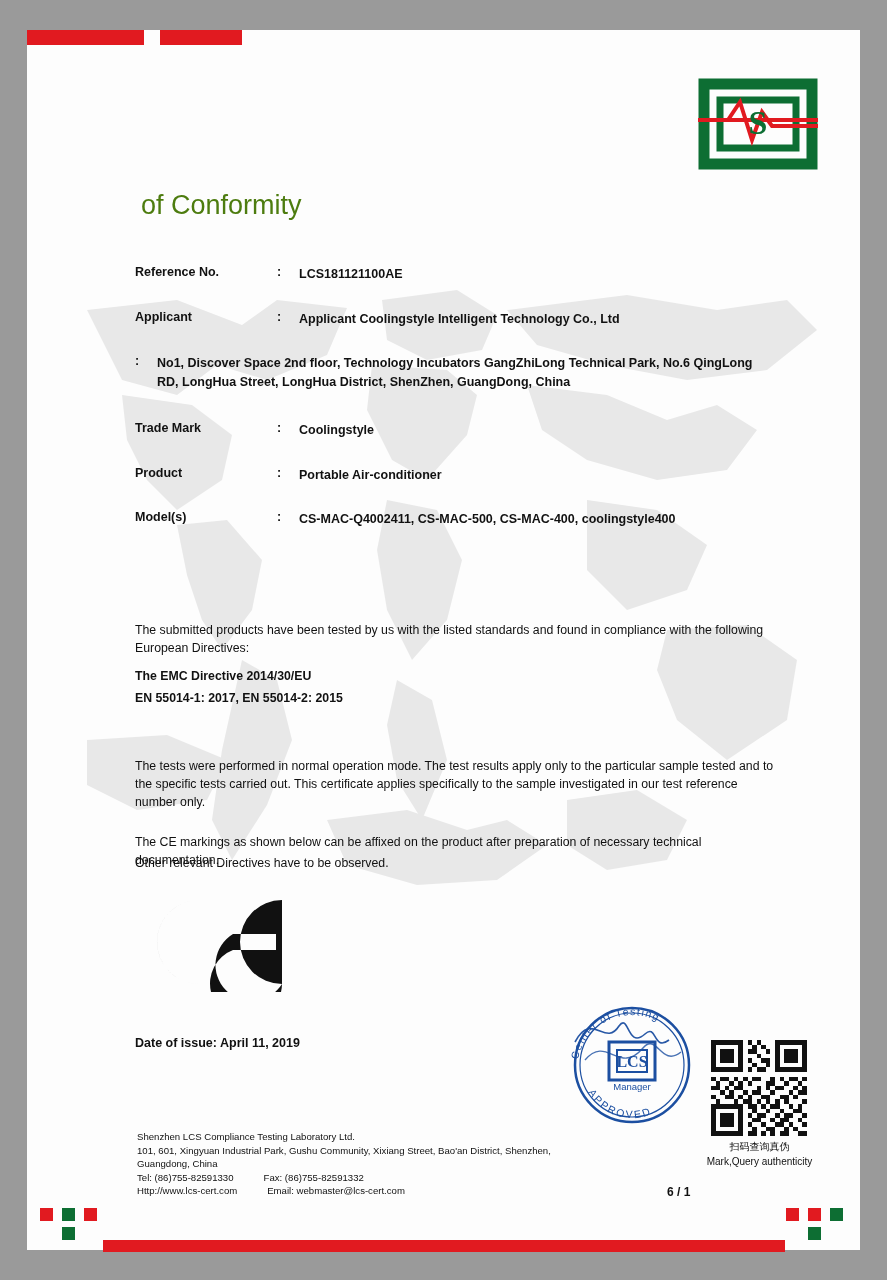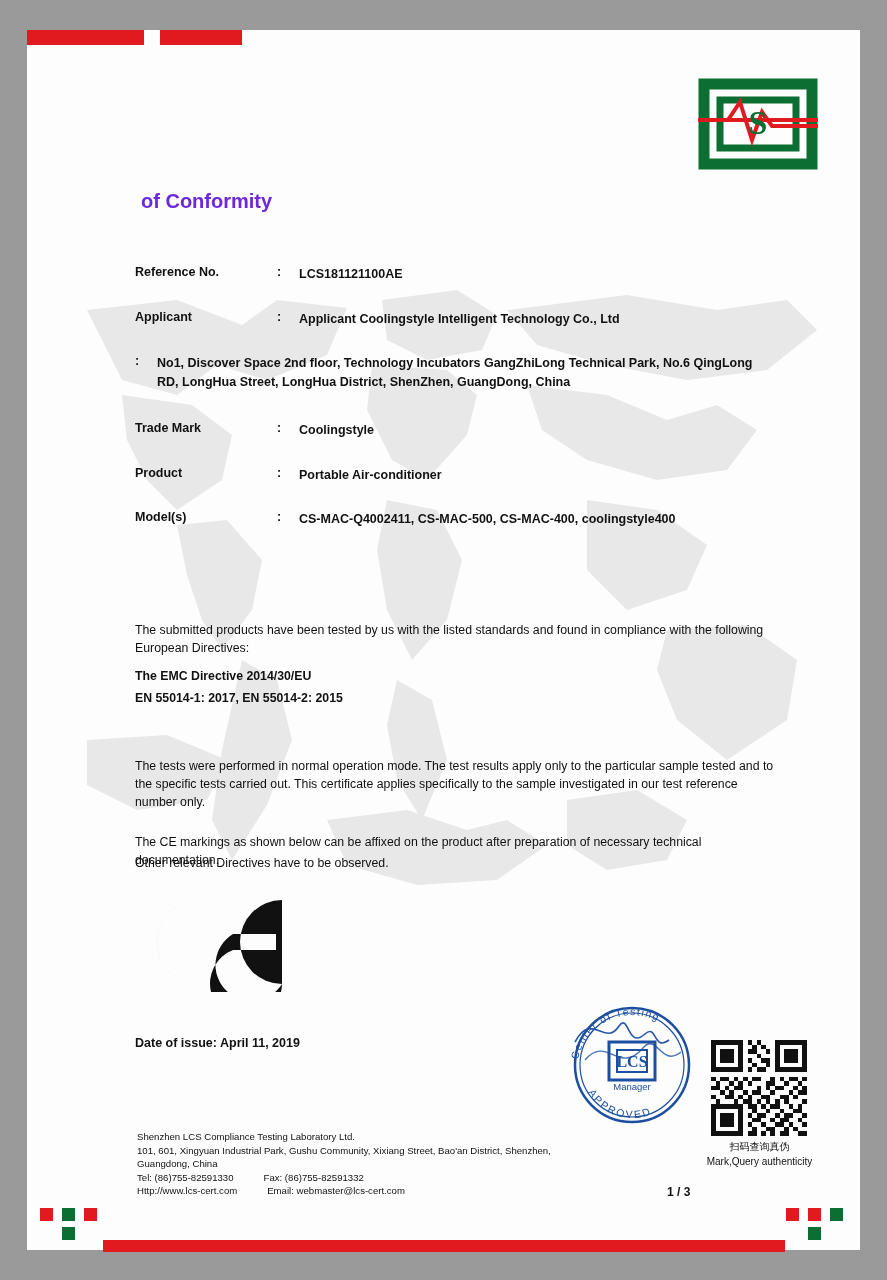--- a/index.html
+++ b/index.html
@@ -76,23 +76,23 @@
     position: absolute;
     left: 112px; top: 118px;
     font-size: 31px;
     font-weight: bold;
     letter-spacing: 0.5px;
     color: #111;
   }
   .subtitle {
     position: absolute;
     left: 114px; top: 160px;
-    font-size: 20px;
-    font-weight: bold;
-    color: #6d28d9;
+    font-size: 27px;
+    font-weight: normal;
+    color: #4d7c0f;
   }
 
   
   .fields {
     position: absolute;
     left: 108px; top: 235px;
     width: 640px;
     font-size: 12.5px;
     color: #111;
   }
@@ -411,21 +411,21 @@
       <div class="footer-contact">
         <div>Tel: (86)755-82591330</div>
         <div>Fax: (86)755-82591332</div>
       </div>
       <div class="footer-contact">
         <div>Http://www.lcs-cert.com</div>
         <div>Email: webmaster@lcs-cert.com</div>
       </div>
     </div>
 
-    <div class="page-no">1 / 3</div>
+    <div class="page-no">6 / 1</div>
 
   </div>
 
   <div class="mark red tl-red-a"></div>
   <div class="mark red tl-red-b"></div>
   <div class="mark red tl-red-c"></div>
 
   <div class="mark red   bl-1"></div>
   <div class="mark green bl-2"></div>
   <div class="mark red   bl-3"></div>

